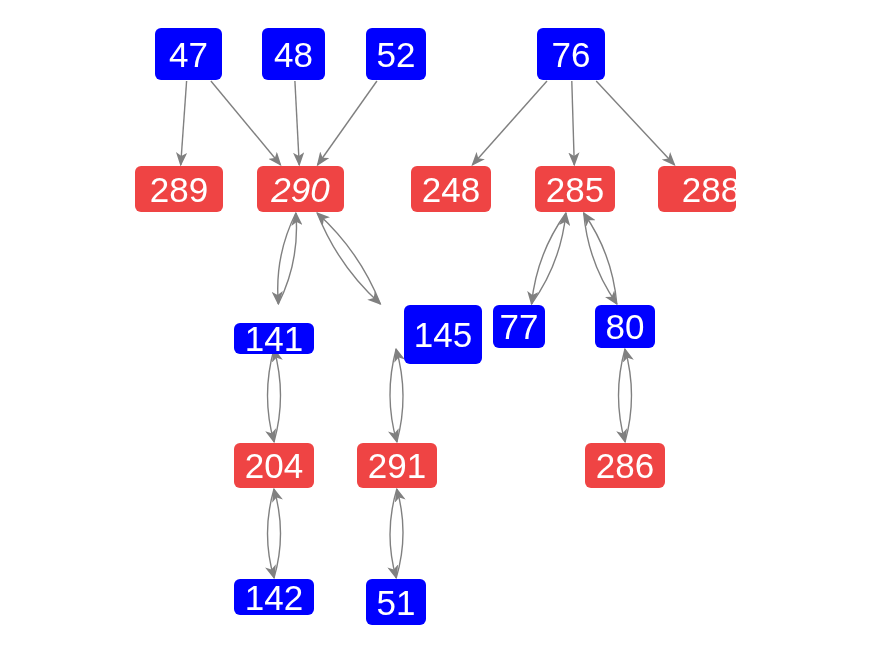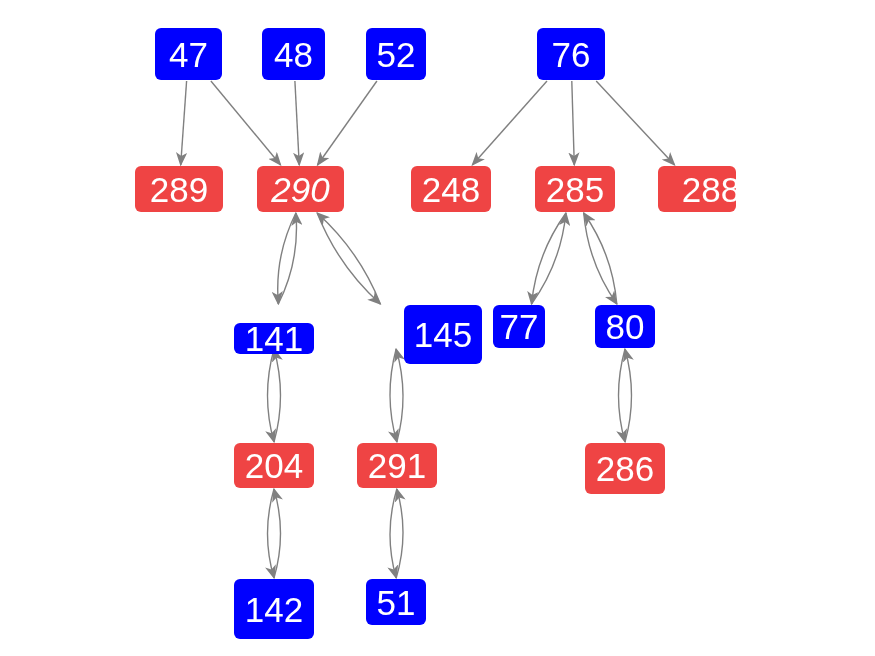--- a/index.html
+++ b/index.html
@@ -121,23 +121,23 @@
       </div>
       <div class="graph-node node-blue" style="left: 595px; top: 305px; width: 60px; height: 43px;">
         <span class="node-label">80</span>
       </div>
       <div class="graph-node node-red" style="left: 234px; top: 443px; width: 80px; height: 45px;">
         <span class="node-label">204</span>
       </div>
       <div class="graph-node node-red" style="left: 357px; top: 443px; width: 80px; height: 45px;">
         <span class="node-label">291</span>
       </div>
-      <div class="graph-node node-red" style="left: 585px; top: 443px; width: 80px; height: 51px;">
+      <div class="graph-node node-red" style="left: 585px; top: 443px; width: 80px; height: 45px;">
         <span class="node-label">286</span>
       </div>
-      <div class="graph-node node-blue" style="left: 234px; top: 579px; width: 80px; height: 60px; text-align: center;">
+      <div class="graph-node node-blue" style="left: 234px; top: 579px; width: 80px; height: 36px; text-align: center;">
         <span class="node-label">142</span>
       </div>
       <div class="graph-node node-blue" style="left: 366px; top: 579px; width: 60px; height: 46px;">
         <span class="node-label">51</span>
       </div>
     </div>
 </div>
 
 </body></html>

